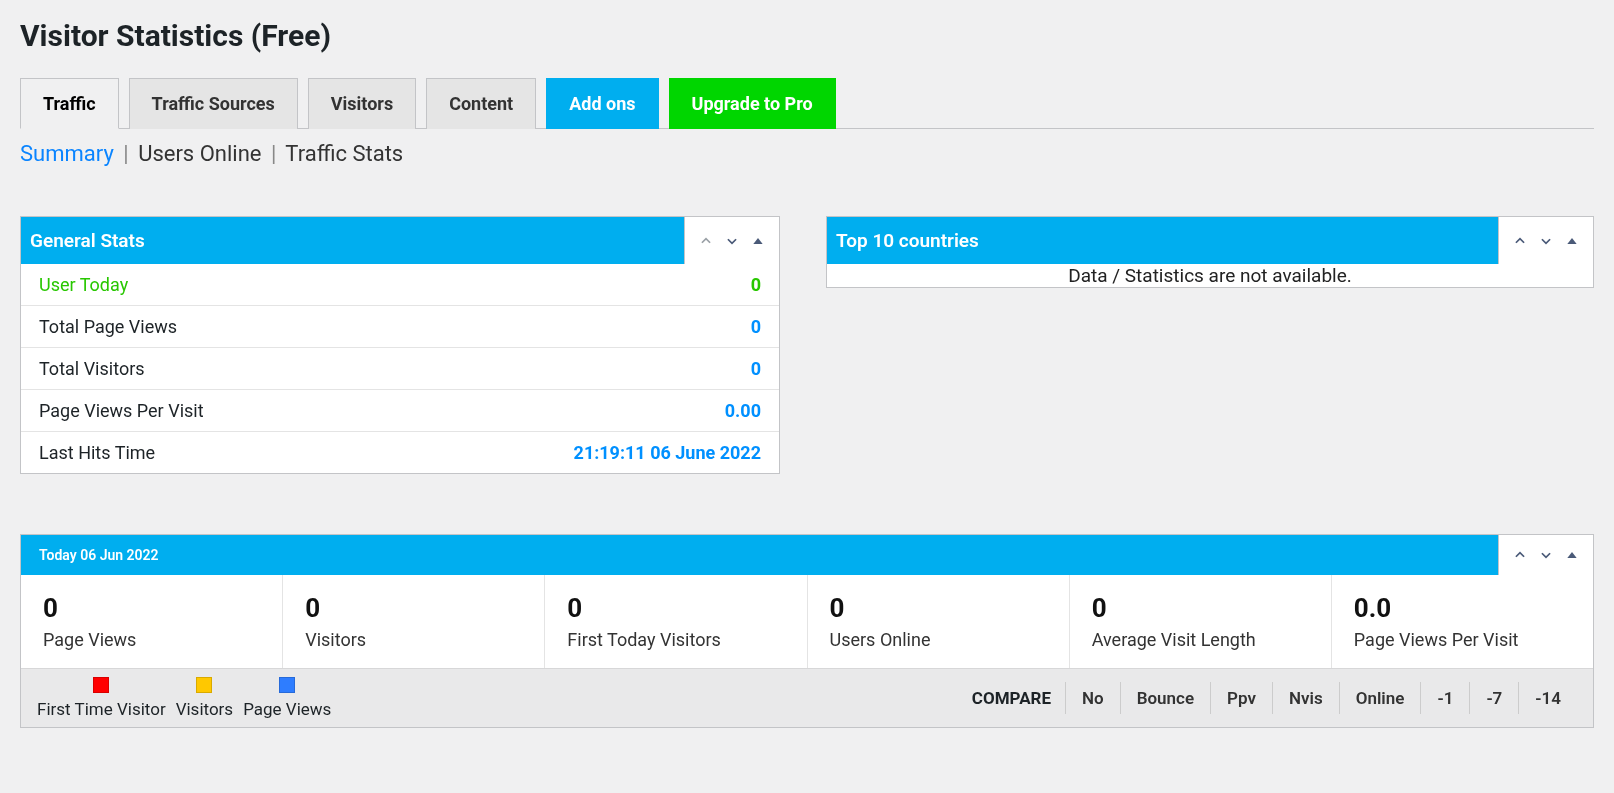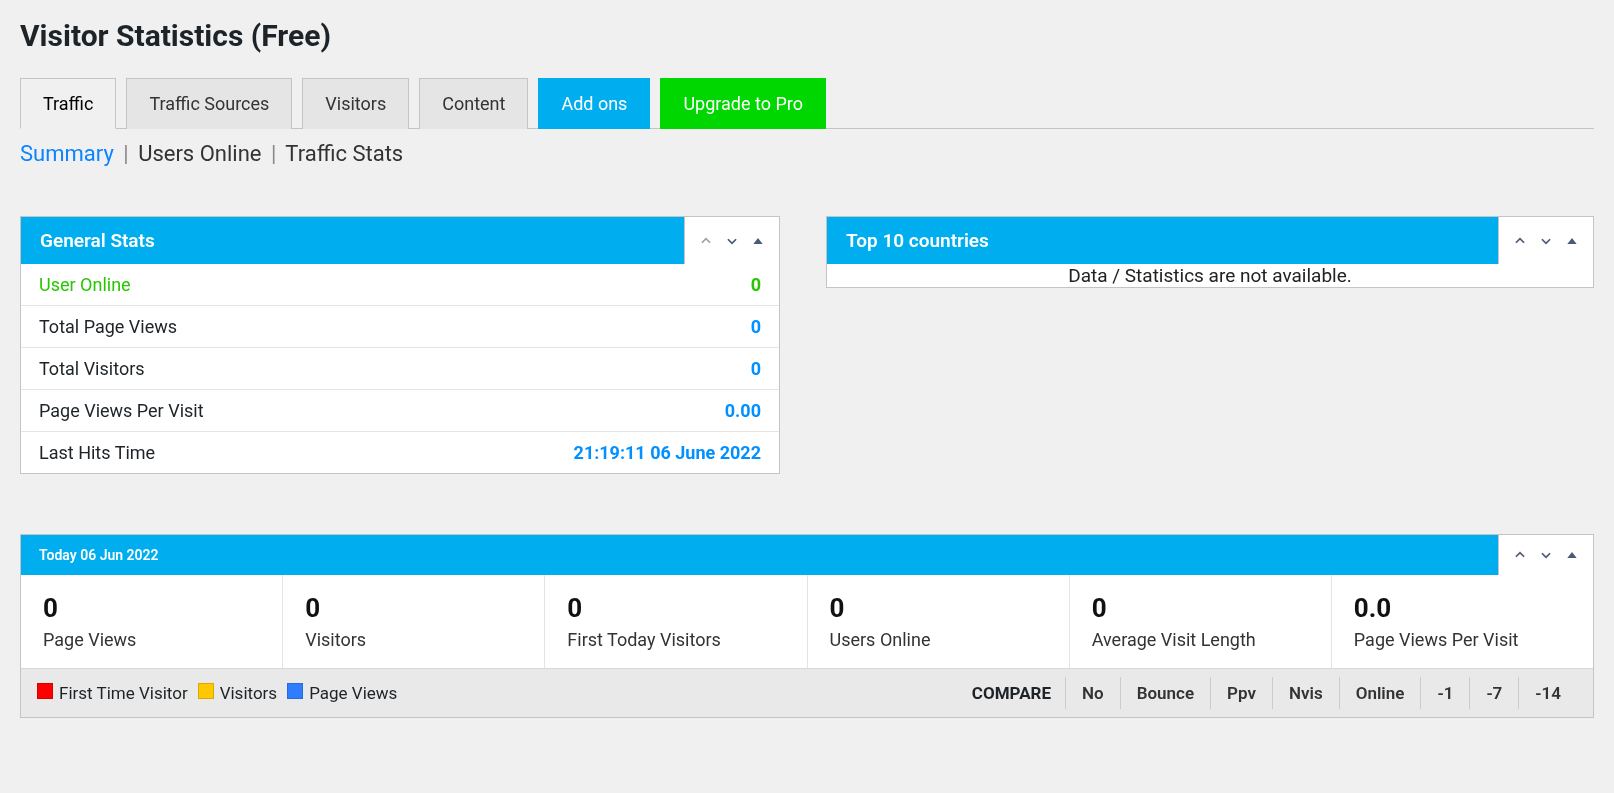--- a/index.html
+++ b/index.html
@@ -17,21 +17,21 @@
   }
   
   .tabs-wrap { border-bottom: 1px solid #c3c4c7; }
   .tabs { display: flex; gap: 10px; }
   .tab {
     background: #e5e5e5;
     border: 1px solid #c3c4c7;
     border-bottom: none;
     padding: 14px 22px;
     font-size: 18px;
-    font-weight: 400;
+    font-weight: 700;
     color: #333;
     cursor: pointer;
     position: relative;
     bottom: -1px;
   }
   .tab.active {
     background: #f0f0f1;
     border-bottom: 1px solid #f0f0f1;
     color: #000;
   }
@@ -53,21 +53,21 @@
     flex:1;
   }
   .panel.left { max-width:760px; }
   .panel.right { flex:1; height:fit-content; }
   .panel-header {
     display:flex; align-items:stretch;
     background:#00aeef;
     color:#fff;
   }
   .panel-title {
-    flex:1; padding:12px 19px; font-size:19px; font-weight:600;
+    flex:1; padding:12px 9px; font-size:19px; font-weight:600;
   }
   .panel-handles {
     background:#fff; display:flex; align-items:center; gap:4px; padding:0 10px;
     border-left:1px solid #c3c4c7;
   }
   .handle {
     width:22px; height:22px; display:flex; align-items:center; justify-content:center;
     cursor:pointer; font-size:12px;
   }
   .handle svg { width:14px; height:14px; }
@@ -106,21 +106,21 @@
   .today-card:last-child { border-right:none; }
   .today-card .num { font-size:26px; font-weight:700; color:#111; }
   .today-card .lbl { font-size:18px; margin-top:6px; color:#333; }
 
   .today-footer {
     display:flex; align-items:center; justify-content:space-between;
     background:#e9e9ea; border-top:1px solid #d7d7d8;
     padding:8px 16px; font-size:17px;
   }
   .legend { display:flex; align-items:center; gap:10px; }
-  .legend-item { display:flex; align-items:flex-start; gap:6px; }
+  .legend-item { display:flex; align-items:center; gap:6px;flex-direction:column; }
   .swatch { width:16px; height:16px; display:inline-block; border:1px solid rgba(0,0,0,0.15);}
   .sw-red{ background:#ff0000;}
   .sw-yellow{ background:#ffc800;}
   .sw-blue{ background:#2e7dff;}
   .compare-row { display:flex; align-items:center; }
   .compare-label{ font-weight:700; padding:6px 14px;}
   .compare-cell{
     border-left:1px solid #ccc; padding:6px 16px; font-weight:600; color:#333; cursor:pointer;
   }
 </style>
@@ -166,21 +166,21 @@
         </span>
         <span class="handle">
           <svg viewBox="0 0 24 24">
               <polygon class="tri-fill" points="12,7 20,17 4,17"></polygon>
             </svg>
         </span>
       </div>
     </div>
     <div>
       <div class="stats-row green">
-        <span class="label">User Online</span>
+        <span class="label">User Today</span>
         <span class="value">0</span>
       </div>
       <div class="stats-row">
         <span class="label">Total Page Views</span>
         <span class="value">0</span>
       </div>
       <div class="stats-row">
         <span class="label">Total Visitors</span>
         <span class="value">0</span>
       </div>

